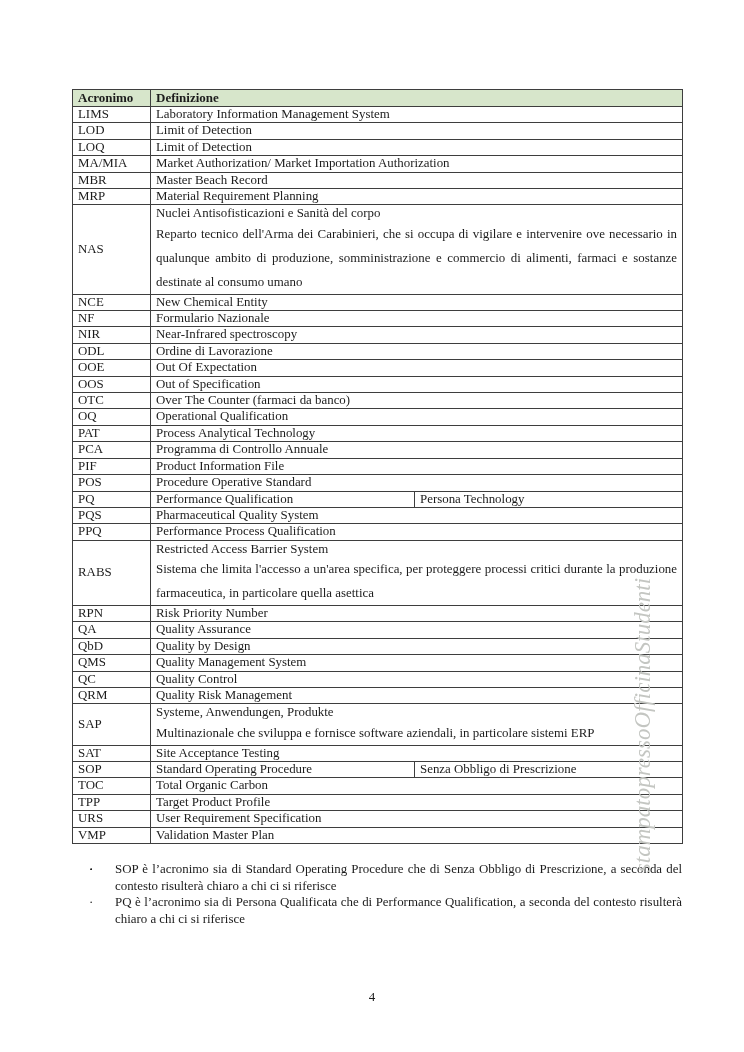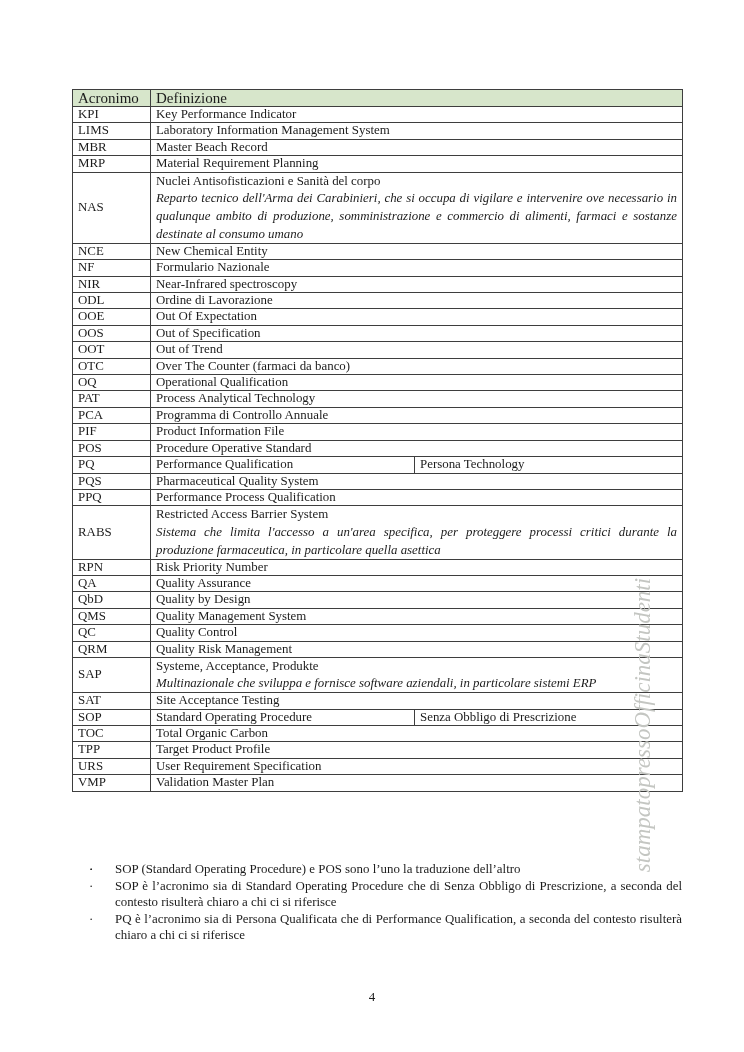--- a/index.html
+++ b/index.html
@@ -30,30 +30,30 @@
   col.c-def2 { width: 268px; }
   th, td {
     border: 1px solid var(--border);
     font-size: 12.9px;
     padding: 0 5px;
     overflow: hidden;
   }
   th {
     background: var(--header-bg);
     text-align: left;
-    font-size: 15px;
+    font-size: 13px;
     height: 16px;
     line-height: 16px;
-    font-weight: normal;
+    font-weight: bold;
   }
   td { height: 15.4px; line-height: 15.4px; vertical-align: middle; white-space: nowrap; }
   td.acr { }
   tr.tall td { height: auto; white-space: normal; }
   .def .line { line-height: 16.2px; }
-  .def .para { text-align: justify; line-height: 18px; font-style: italic; }
+  .def .para { text-align: justify; line-height: 24px; }
   .notes {
     position: absolute; left: 86px; top: 861px;
     width: 596px; margin: 0; padding: 0;
   }
   .notes li {
     list-style: none;
     position: relative;
     padding-left: 29px;
     text-align: justify;
     font-size: 12.9px;
@@ -90,26 +90,34 @@
         <col class="c-def2">
     </colgroup>
     <thead>
       <tr>
         <th>Acronimo</th>
         <th colspan="2">Definizione</th>
       </tr>
     </thead>
     <tbody id="table-body">
         <tr>
-          <td class="acr">KPI</td>
-          <td colspan="2" class="def">Key Performance Indicator</td>
-        </tr>
-        <tr>
           <td class="acr">LIMS</td>
           <td colspan="2" class="def">Laboratory Information Management System</td>
+        </tr>
+        <tr>
+          <td class="acr">LOD</td>
+          <td colspan="2" class="def">Limit of Detection</td>
+        </tr>
+        <tr>
+          <td class="acr">LOQ</td>
+          <td colspan="2" class="def">Limit of Detection</td>
+        </tr>
+        <tr>
+          <td class="acr">MA/MIA</td>
+          <td colspan="2" class="def">Market Authorization/ Market Importation Authorization</td>
         </tr>
         <tr>
           <td class="acr">MBR</td>
           <td colspan="2" class="def">Master Beach Record</td>
         </tr>
         <tr>
           <td class="acr">MRP</td>
           <td colspan="2" class="def">Material Requirement Planning</td>
         </tr>
         <tr class="tall">
@@ -137,24 +145,20 @@
         </tr>
         <tr>
           <td class="acr">OOE</td>
           <td colspan="2" class="def">Out Of Expectation</td>
         </tr>
         <tr>
           <td class="acr">OOS</td>
           <td colspan="2" class="def">Out of Specification</td>
         </tr>
         <tr>
-          <td class="acr">OOT</td>
-          <td colspan="2" class="def">Out of Trend</td>
-        </tr>
-        <tr>
           <td class="acr">OTC</td>
           <td colspan="2" class="def">Over The Counter (farmaci da banco)</td>
         </tr>
         <tr>
           <td class="acr">OQ</td>
           <td colspan="2" class="def">Operational Qualification</td>
         </tr>
         <tr>
           <td class="acr">PAT</td>
           <td colspan="2" class="def">Process Analytical Technology</td>
@@ -211,21 +215,21 @@
           <td class="acr">QC</td>
           <td colspan="2" class="def">Quality Control</td>
         </tr>
         <tr>
           <td class="acr">QRM</td>
           <td colspan="2" class="def">Quality Risk Management</td>
         </tr>
         <tr class="tall">
           <td class="acr">SAP</td>
           <td colspan="2" class="def">
-            <div class="line">Systeme, Acceptance, Produkte</div>
+            <div class="line">Systeme, Anwendungen, Produkte</div>
             <div class="para">Multinazionale che sviluppa e fornisce software aziendali, in particolare sistemi ERP</div>
           </td>
         </tr>
         <tr>
           <td class="acr">SAT</td>
           <td colspan="2" class="def">Site Acceptance Testing</td>
         </tr>
         <tr>
           <td class="acr">SOP</td>
           <td class="def">Standard Operating Procedure</td>
@@ -245,21 +249,21 @@
         </tr>
         <tr>
           <td class="acr">VMP</td>
           <td colspan="2" class="def">Validation Master Plan</td>
         </tr>
       </tbody>
   </table>
 
   <ul class="notes" id="notes-list">
       <li><span class="marker">·</span></li>
-      <li><span class="marker">·</span><span>SOP (Standard Operating Procedure) e POS sono l’uno la traduzione dell’altro</span></li>
+      <li><span class="marker">·</span></li>
       <li><span class="marker">·</span><span>SOP è l’acronimo sia di Standard Operating Procedure che di Senza Obbligo di Prescrizione, a seconda del contesto risulterà chiaro a chi ci si riferisce</span></li>
       <li><span class="marker">·</span><span>PQ è l’acronimo sia di Persona Qualificata che di Performance Qualification, a seconda del contesto risulterà chiaro a chi ci si riferisce</span></li>
     </ul>
 
   <div class="watermark">stampatopressoOfficinaStudenti</div>
 
   <div class="page-number">4</div>
 
 </div>
 

